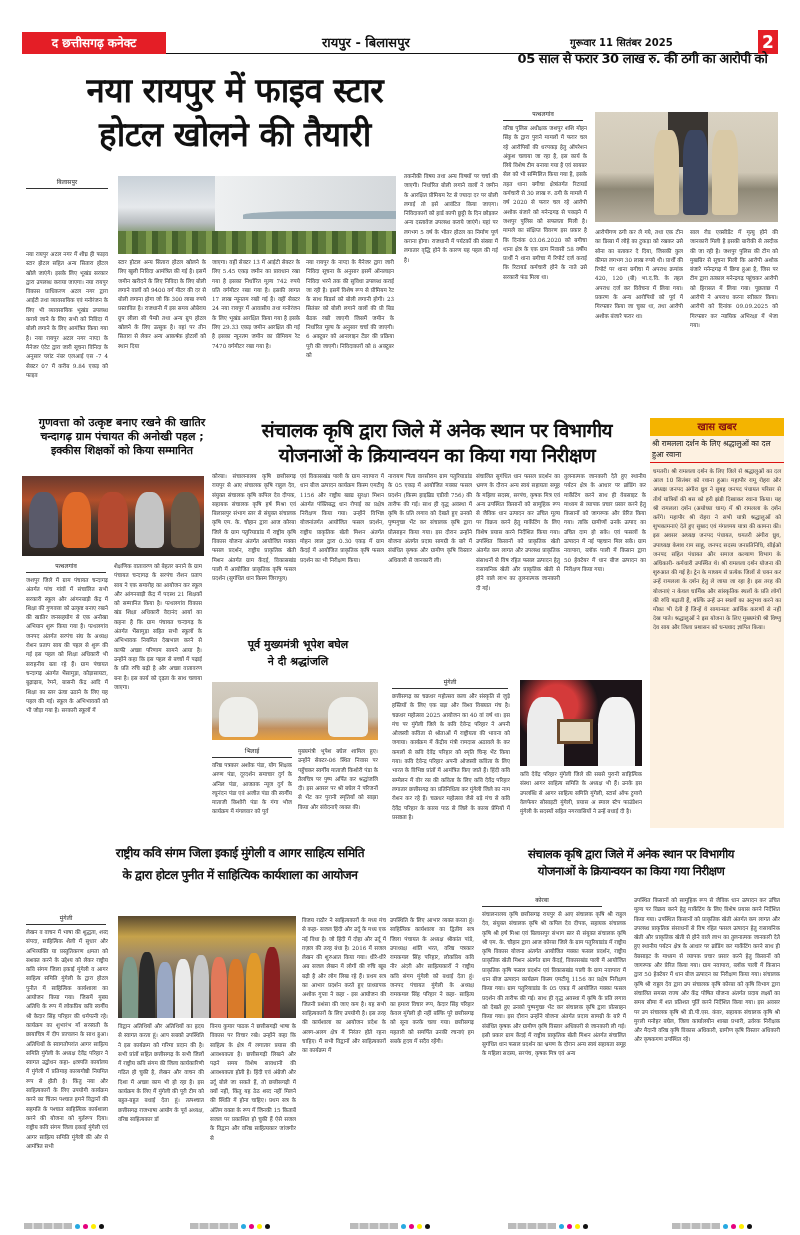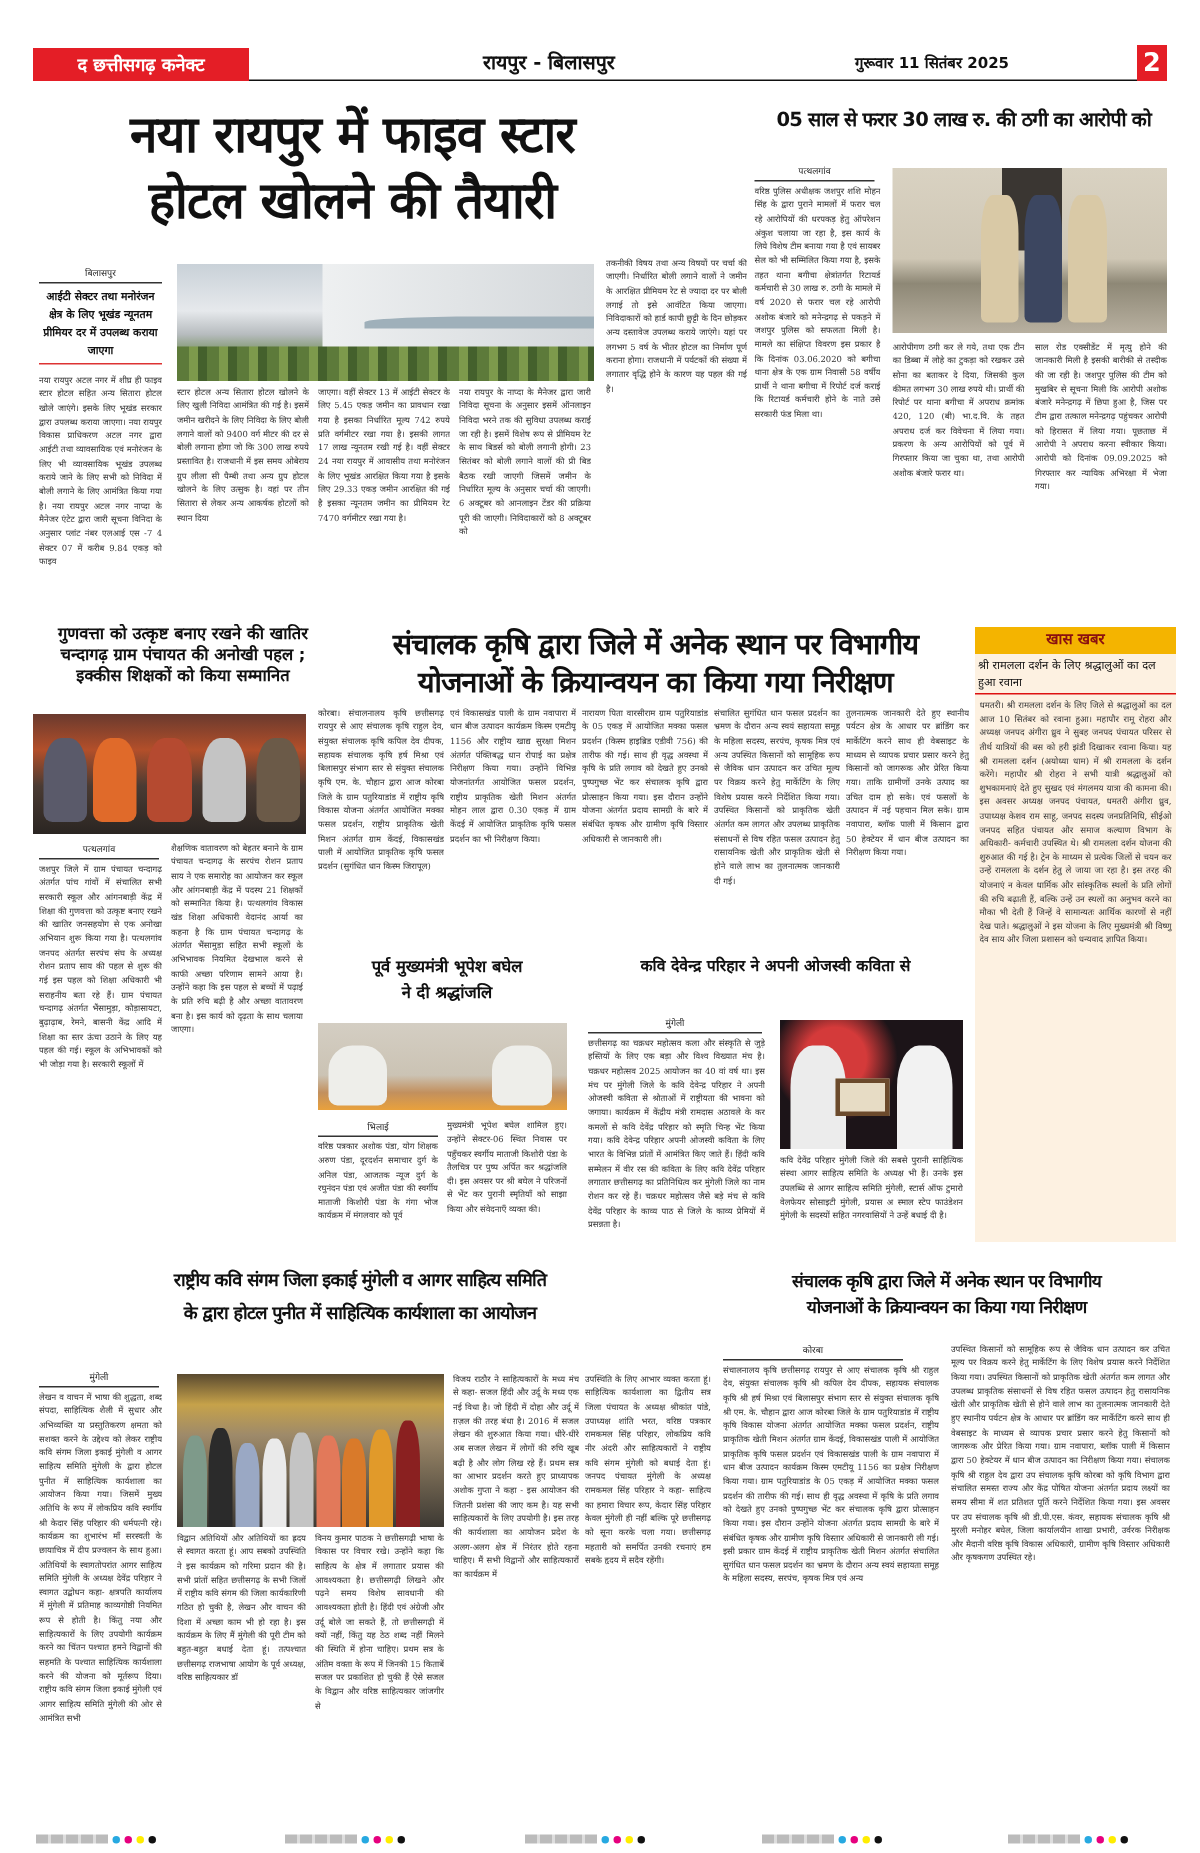--- a/index.html
+++ b/index.html
@@ -7,21 +7,21 @@
   body { font-family: "DejaVu Sans", sans-serif; color: #111; position: relative; }
   .abs { position: absolute; }
   .masthead { left: 22px; top: 32px; width: 756px; height: 22px; border-bottom: 1.5px solid #111; }
   .brand { left: 0; top: 0; width: 144px; height: 22px; background: #e41e26; color: #fff; font-weight: bold; font-size: 12px; line-height: 22px; text-align: center; }
   .edition { left: 300px; top: 0; font-weight: bold; font-size: 13px; line-height: 22px; }
   .date { left: 548px; top: 0; font-size: 10px; line-height: 22px; font-weight: bold; }
   .pageno { left: 736px; top: -2px; width: 20px; height: 24px; background: #e41e26; color: #fff; font-weight: bold; font-size: 17px; line-height: 24px; text-align: center; }
 
   .hl { font-family: "DejaVu Sans", sans-serif; font-weight: bold; color: #111; text-align: center; letter-spacing: -0.5px; }
   .hl-main { left: 40px; top: 68px; width: 390px; font-size: 34px; line-height: 44px; transform: scaleX(0.97); }
-  .hl-police { left: 500px; top: 70px; width: 285px; font-size: 13px; line-height: 22px; }
+  .hl-police { left: 500px; top: 48px; width: 285px; font-size: 13px; line-height: 22px; }
   .dateline { font-size: 6px; text-align: center; border-bottom: 1px solid #333; padding-bottom: 2px; color: #222; }
   .body { font-family: "DejaVu Serif", serif; font-size: 5.6px; line-height: 9.3px; color: #333; text-align: justify; overflow: hidden; }
   .sub { font-size: 8px; font-weight: bold; line-height: 13px; text-align: center; }
   .photo { overflow: hidden; }
   .hotel-photo { background: linear-gradient(180deg, #c9d1d8 0%, #e6e9ec 40%, #b7bcbf 60%, #6c8a52 80%, #4b5a3e 100%); }
   .hotel-photo .bldg { position:absolute; left: 35%; top: 0; width: 65%; height: 75%; background: linear-gradient(90deg,#eef0f1,#d4d8db); }
   .hotel-photo .canopy { position:absolute; left: 45%; top: 45%; width: 55%; height: 10%; background: #9fb0ba; border-radius: 50% 0 0 0; }
   .hotel-photo .plants { position:absolute; left: 0; bottom: 0; width: 100%; height: 30%; background: repeating-linear-gradient(90deg,#5d7a3a 0 8px,#7d9a4c 8px 14px,#44602c 14px 20px); }
   .police-photo { background: linear-gradient(180deg,#d9d2c2 0%, #cfc7b5 55%, #8e8876 70%, #b8b0a0 100%); }
   .police-photo .door { position:absolute; left: 40%; top: 0; width: 22%; height: 50%; background: #3a3632; }
@@ -53,21 +53,20 @@
   <div class="abs date">गुरूवार 11 सितंबर 2025</div>
   <div class="abs pageno">2</div>
 </div>
 
 <div class="abs hl hl-main">
   <div>नया रायपुर में फाइव स्टार</div>
   <div>होटल खोलने की तैयारी</div>
 </div>
 <div class="abs" style="left:26px;top:178px;width:82px;">
   <div class="dateline">बिलासपुर</div>
-  <div class="sub" style="font-size:7.2px;line-height:12px;margin-top:3px;border-bottom:1.5px solid #d33;padding-bottom:2px;">आईटी सेक्टर तथा मनोरंजन क्षेत्र के लिए भूखंड न्यूनतम प्रीमियर दर में उपलब्ध कराया जाएगा</div>
 </div>
 <div class="abs photo hotel-photo" style="left:118px;top:176px;width:278px;height:78px;">
   <div class="bldg"></div>
     <div class="canopy"></div>
     <div class="plants"></div>
 </div>
 <div class="abs body" style="left:26px;top:250px;width:82px;height:156px;">नया रायपुर अटल नगर में शीघ्र ही फाइव स्टार होटल सहित अन्य सितारा होटल खोले जाएंगे। इसके लिए भूखंड सरकार द्वारा उपलब्ध कराया जाएगा। नया रायपुर विकास प्राधिकरण अटल नगर द्वारा आईटी तथा व्यावसायिक एवं मनोरंजन के लिए भी व्यावसायिक भूखंड उपलब्ध कराये जाने के लिए सभी को निविदा में बोली लगाने के लिए आमंत्रित किया गया है। नया रायपुर अटल नगर नाप्दा के मैनेजर एंटेट द्वारा जारी सूचना विनिदा के अनुसार प्लांट नंबर एलआई एस -7 4 सेक्टर 07 में करीब 9.84 एकड़ को फाइव</div>
 <div class="abs body" style="left:118px;top:258px;width:88px;height:148px;">स्टार होटल अन्य सितारा होटल खोलने के लिए खुली निविदा आमंत्रित की गई है। इसमें जमीन खरीदने के लिए निविदा के लिए बोली लगाने वालों को 9400 वर्ग मीटर की दर से बोली लगाना होगा जो कि 300 लाख रुपये प्रस्तावित है। राजधानी में इस समय ओबेराय ग्रुप लीला सी पैम्बी तथा अन्य ग्रुप होटल खोलने के लिए उत्सुक है। वहां पर तीन सितारा से लेकर अन्य आकर्षक होटलों को स्थान दिया</div>
 <div class="abs body" style="left:212px;top:258px;width:88px;height:148px;">जाएगा। वहीं सेक्टर 13 में आईटी सेक्टर के लिए 5.45 एकड़ जमीन का प्रावधान रखा गया है इसका निर्धारित मूल्य 742 रुपये प्रति वर्गमीटर रखा गया है। इसकी लागत 17 लाख न्यूनतम रखी गई है। वहीं सेक्टर 24 नया रायपुर में आवासीय तथा मनोरंजन के लिए भूखंड आरक्षित किया गया है इसके लिए 29.33 एकड़ जमीन आरक्षित की गई है इसका न्यूनतम जमीन का प्रीमियम रेट 7470 वर्गमीटर रखा गया है।</div>
 <div class="abs body" style="left:306px;top:258px;width:88px;height:148px;">नया रायपुर के नाप्दा के मैनेजर द्वारा जारी निविदा सूचना के अनुसार इसमें ऑनलाइन निविदा भरने तक की सुविधा उपलब्ध कराई जा रही है। इसमें विशेष रूप से प्रीमियम रेट के साथ बिडर्स को बोली लगानी होगी। 23 सितंबर को बोली लगाने वालों की प्री बिड बैठक रखी जाएगी जिसमें जमीन के निर्धारित मूल्य के अनुसार चर्चा की जाएगी। 6 अक्टूबर को आनलाइन टेंडर की प्रक्रिया पूरी की जाएगी। निविदाकारों को 8 अक्टूबर को</div>
@@ -119,21 +118,20 @@
 </div>
 <div class="abs photo bhupesh-photo" style="left:212px;top:682px;width:166px;height:58px;">
   <div class="p" style="left:4%;"></div>
   <div class="p" style="left:70%;"></div>
 </div>
 <div class="abs dateline" style="left:212px;top:747px;width:80px;">भिलाई</div>
 <div class="abs body" style="left:212px;top:761px;width:80px;height:64px;">वरिष्ठ पत्रकार अशोक पंडा, योग शिक्षक अरुण पंडा, दूरदर्शन समाचार दुर्ग के अनिल पंडा, आजतक न्यूज दुर्ग के रघुनंदन पंडा एवं अजीत पंडा की स्वर्गीय माताजी किशोरी पंडा के गंगा भोज कार्यक्रम में मंगलवार को पूर्व</div>
 <div class="abs body" style="left:298px;top:747px;width:80px;height:78px;">मुख्यमंत्री भूपेश बघेल शामिल हुए। उन्होंने सेक्टर-06 स्थित निवास पर पहुँचकर स्वर्गीय माताजी किशोरी पंडा के तैलचित्र पर पुष्प अर्पित कर श्रद्धांजलि दी। इस अवसर पर श्री बघेल ने परिजनों से भेंट कर पुरानी स्मृतियाँ को साझा किया और संवेदनाएँ व्यक्त की।</div>
 
 <div class="abs sub" style="left:388px;top:636px;width:258px;font-size:10.5px;line-height:17px;">
-  <div>कवि देवेन्द्र परिहार ने अपनी ओजस्वी कविता से</div>
 </div>
 <div class="abs dateline" style="left:392px;top:678px;width:116px;">मुंगेली</div>
 <div class="abs body" style="left:392px;top:692px;width:118px;height:133px;">छत्तीसगढ़ का चक्रधर महोत्सव कला और संस्कृति से जुड़े हस्तियों के लिए एक बड़ा और विश्व विख्यात मंच है। चक्रधर महोत्सव 2025 आयोजन का 40 वां वर्ष था। इस मंच पर मुंगेली जिले के कवि देवेन्द्र परिहार ने अपनी ओजस्वी कविता से श्रोताओं में राष्ट्रीयता की भावना को जगाया। कार्यक्रम में केंद्रीय मंत्री रामदास अठावले के कर कमलों से कवि देवेंद्र परिहार को स्मृति चिन्ह भेंट किया गया। कवि देवेन्द्र परिहार अपनी ओजस्वी कविता के लिए भारत के विभिन्न प्रांतों में आमंत्रित किए जाते हैं। हिंदी कवि सम्मेलन में वीर रस की कविता के लिए कवि देवेंद्र परिहार लगातार छत्तीसगढ़ का प्रतिनिधित्व कर मुंगेली जिले का नाम रोशन कर रहे हैं। चक्रधर महोत्सव जैसे बड़े मंच से कवि देवेंद्र परिहार के काव्य पाठ से जिले के काव्य प्रेमियों में प्रसन्नता है।</div>
 <div class="abs photo kavi-photo" style="left:520px;top:680px;width:122px;height:86px;">
   <div class="p" style="left:6%;background:#ececec;"></div>
   <div class="p" style="left:64%;background:#f2f2f2;"></div>
   <div class="frame"></div>
 </div>
 <div class="abs body" style="left:520px;top:770px;width:122px;height:55px;">कवि देवेंद्र परिहार मुंगेली जिले की सबसे पुरानी साहित्यिक संस्था आगर साहित्य समिति के अध्यक्ष भी हैं। उनके इस उपलब्धि से आगर साहित्य समिति मुंगेली, स्टार्स ऑफ टुमारो वेलफेयर सोसाइटी मुंगेली, प्रयास अ स्माल स्टेप फाउंडेशन मुंगेली के सदस्यों सहित नगरवासियों ने उन्हें बधाई दी है।</div>
 

